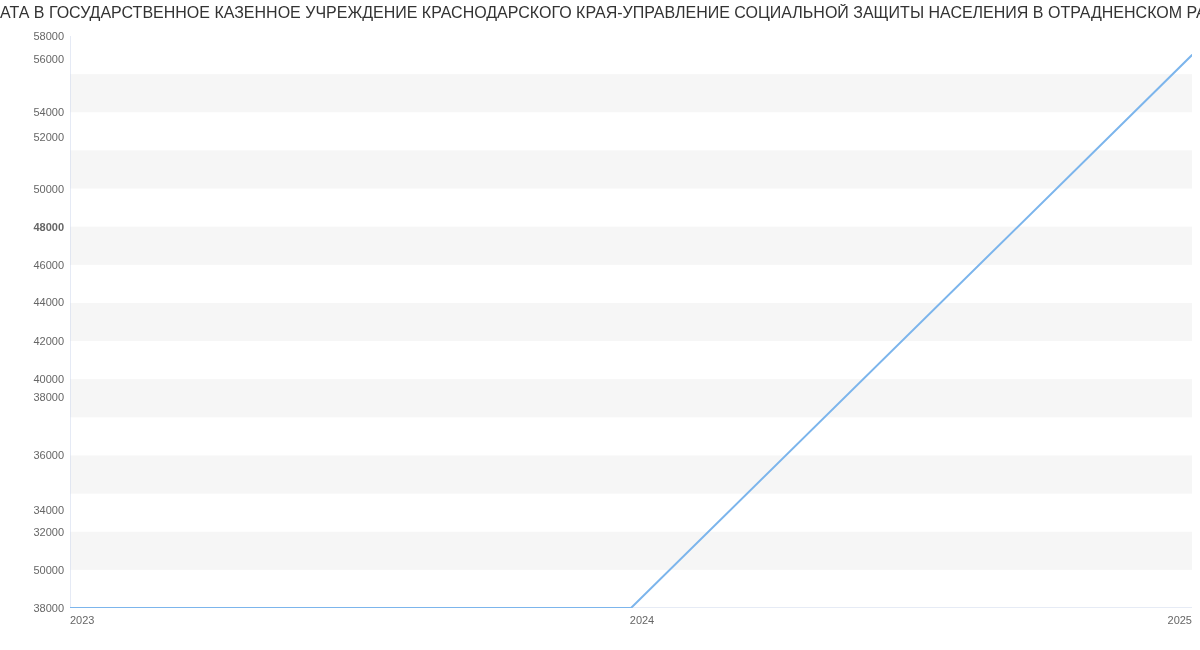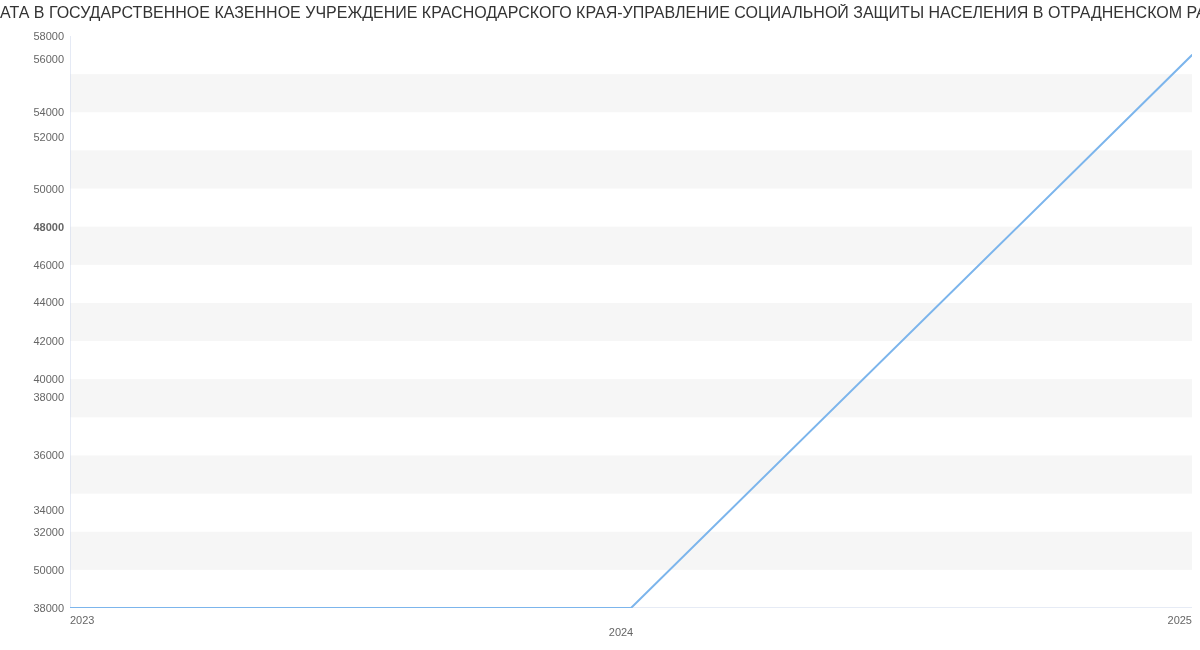--- a/index.html
+++ b/index.html
@@ -116,17 +116,17 @@
       <div class="y-label" style="top: 264.8px;">46000</div>
       <div class="y-label" style="top: 226.667px; font-weight: bold;">48000</div>
       <div class="y-label" style="top: 188.533px;">50000</div>
       <div class="y-label" style="top: 137px;">52000</div>
       <div class="y-label" style="top: 112.267px;">54000</div>
       <div class="y-label" style="top: 59px;">56000</div>
       <div class="y-label" style="top: 36px;">58000</div>
     </div>
   <div class="x-labels">
       <div class="x-label" style="transform: translateX(0px); left: 70px;">2023</div>
-      <div class="x-label" style="left: 621px; margin-top: 12px;">2024</div>
+      <div class="x-label" style="left: 642px;">2024</div>
       <div class="x-label" style="transform: translateX(-100%); left: 1192px;">2025</div>
     </div>
 
 </div>
 
 </body></html>

